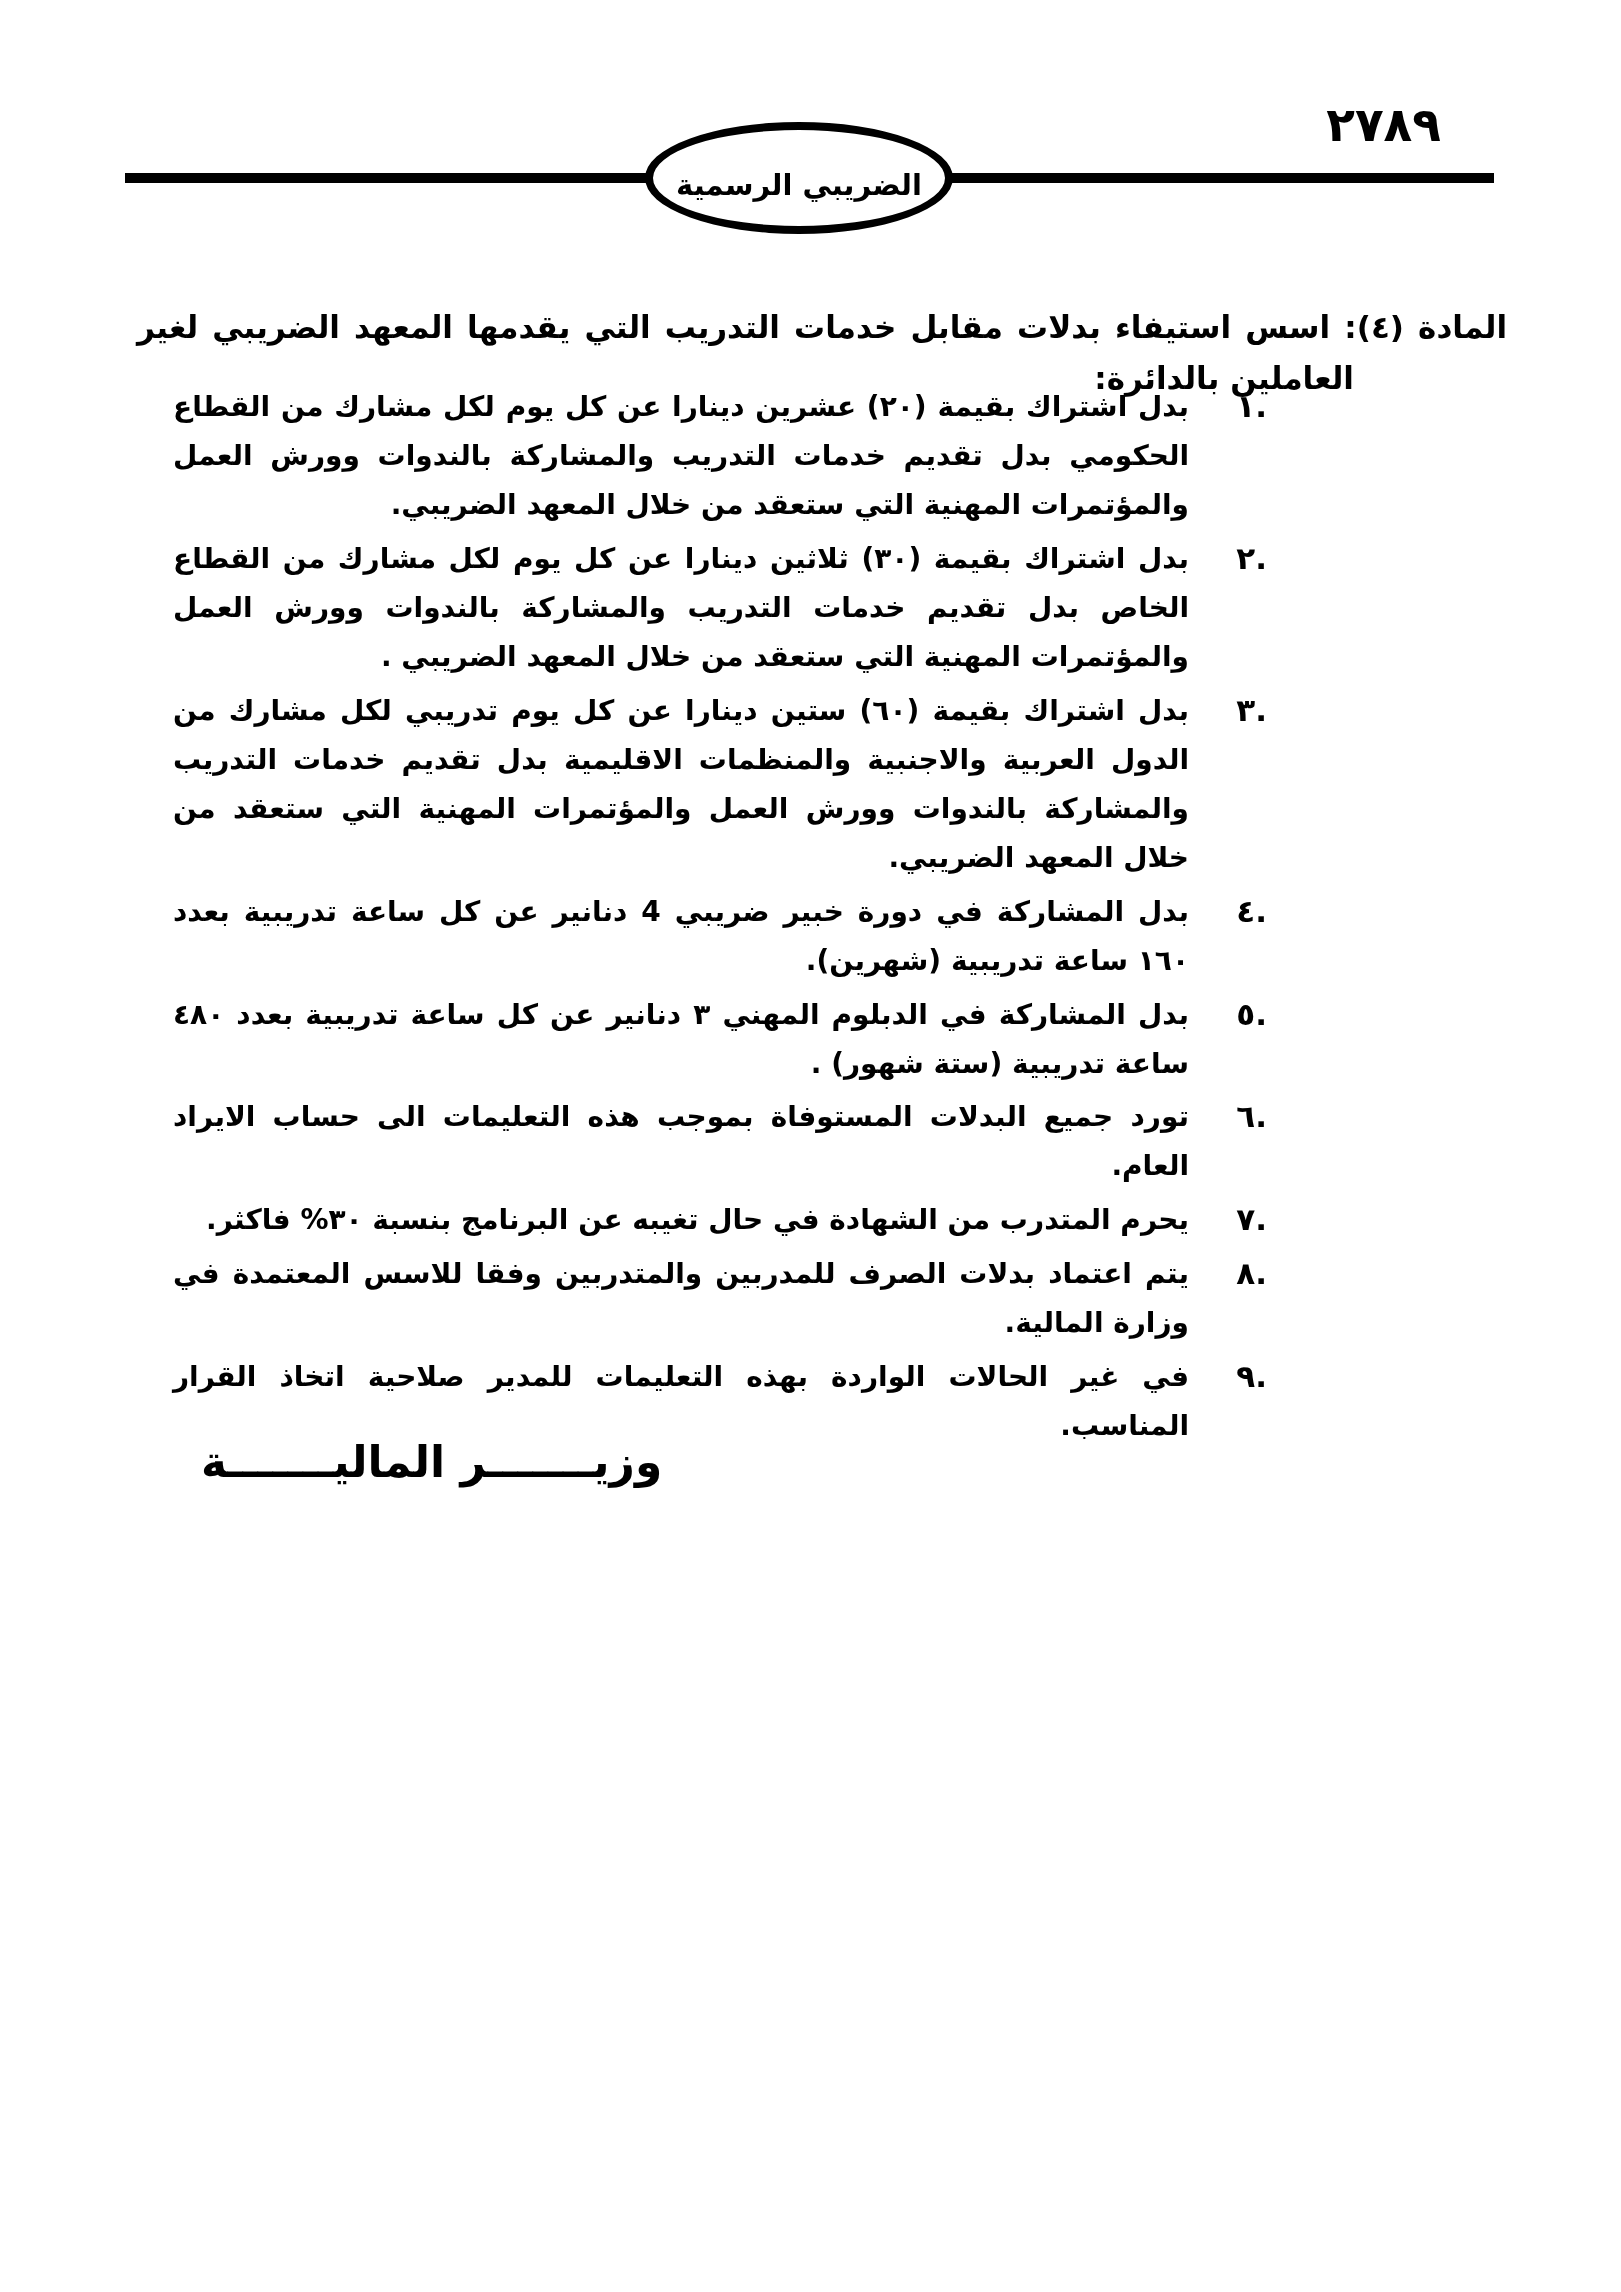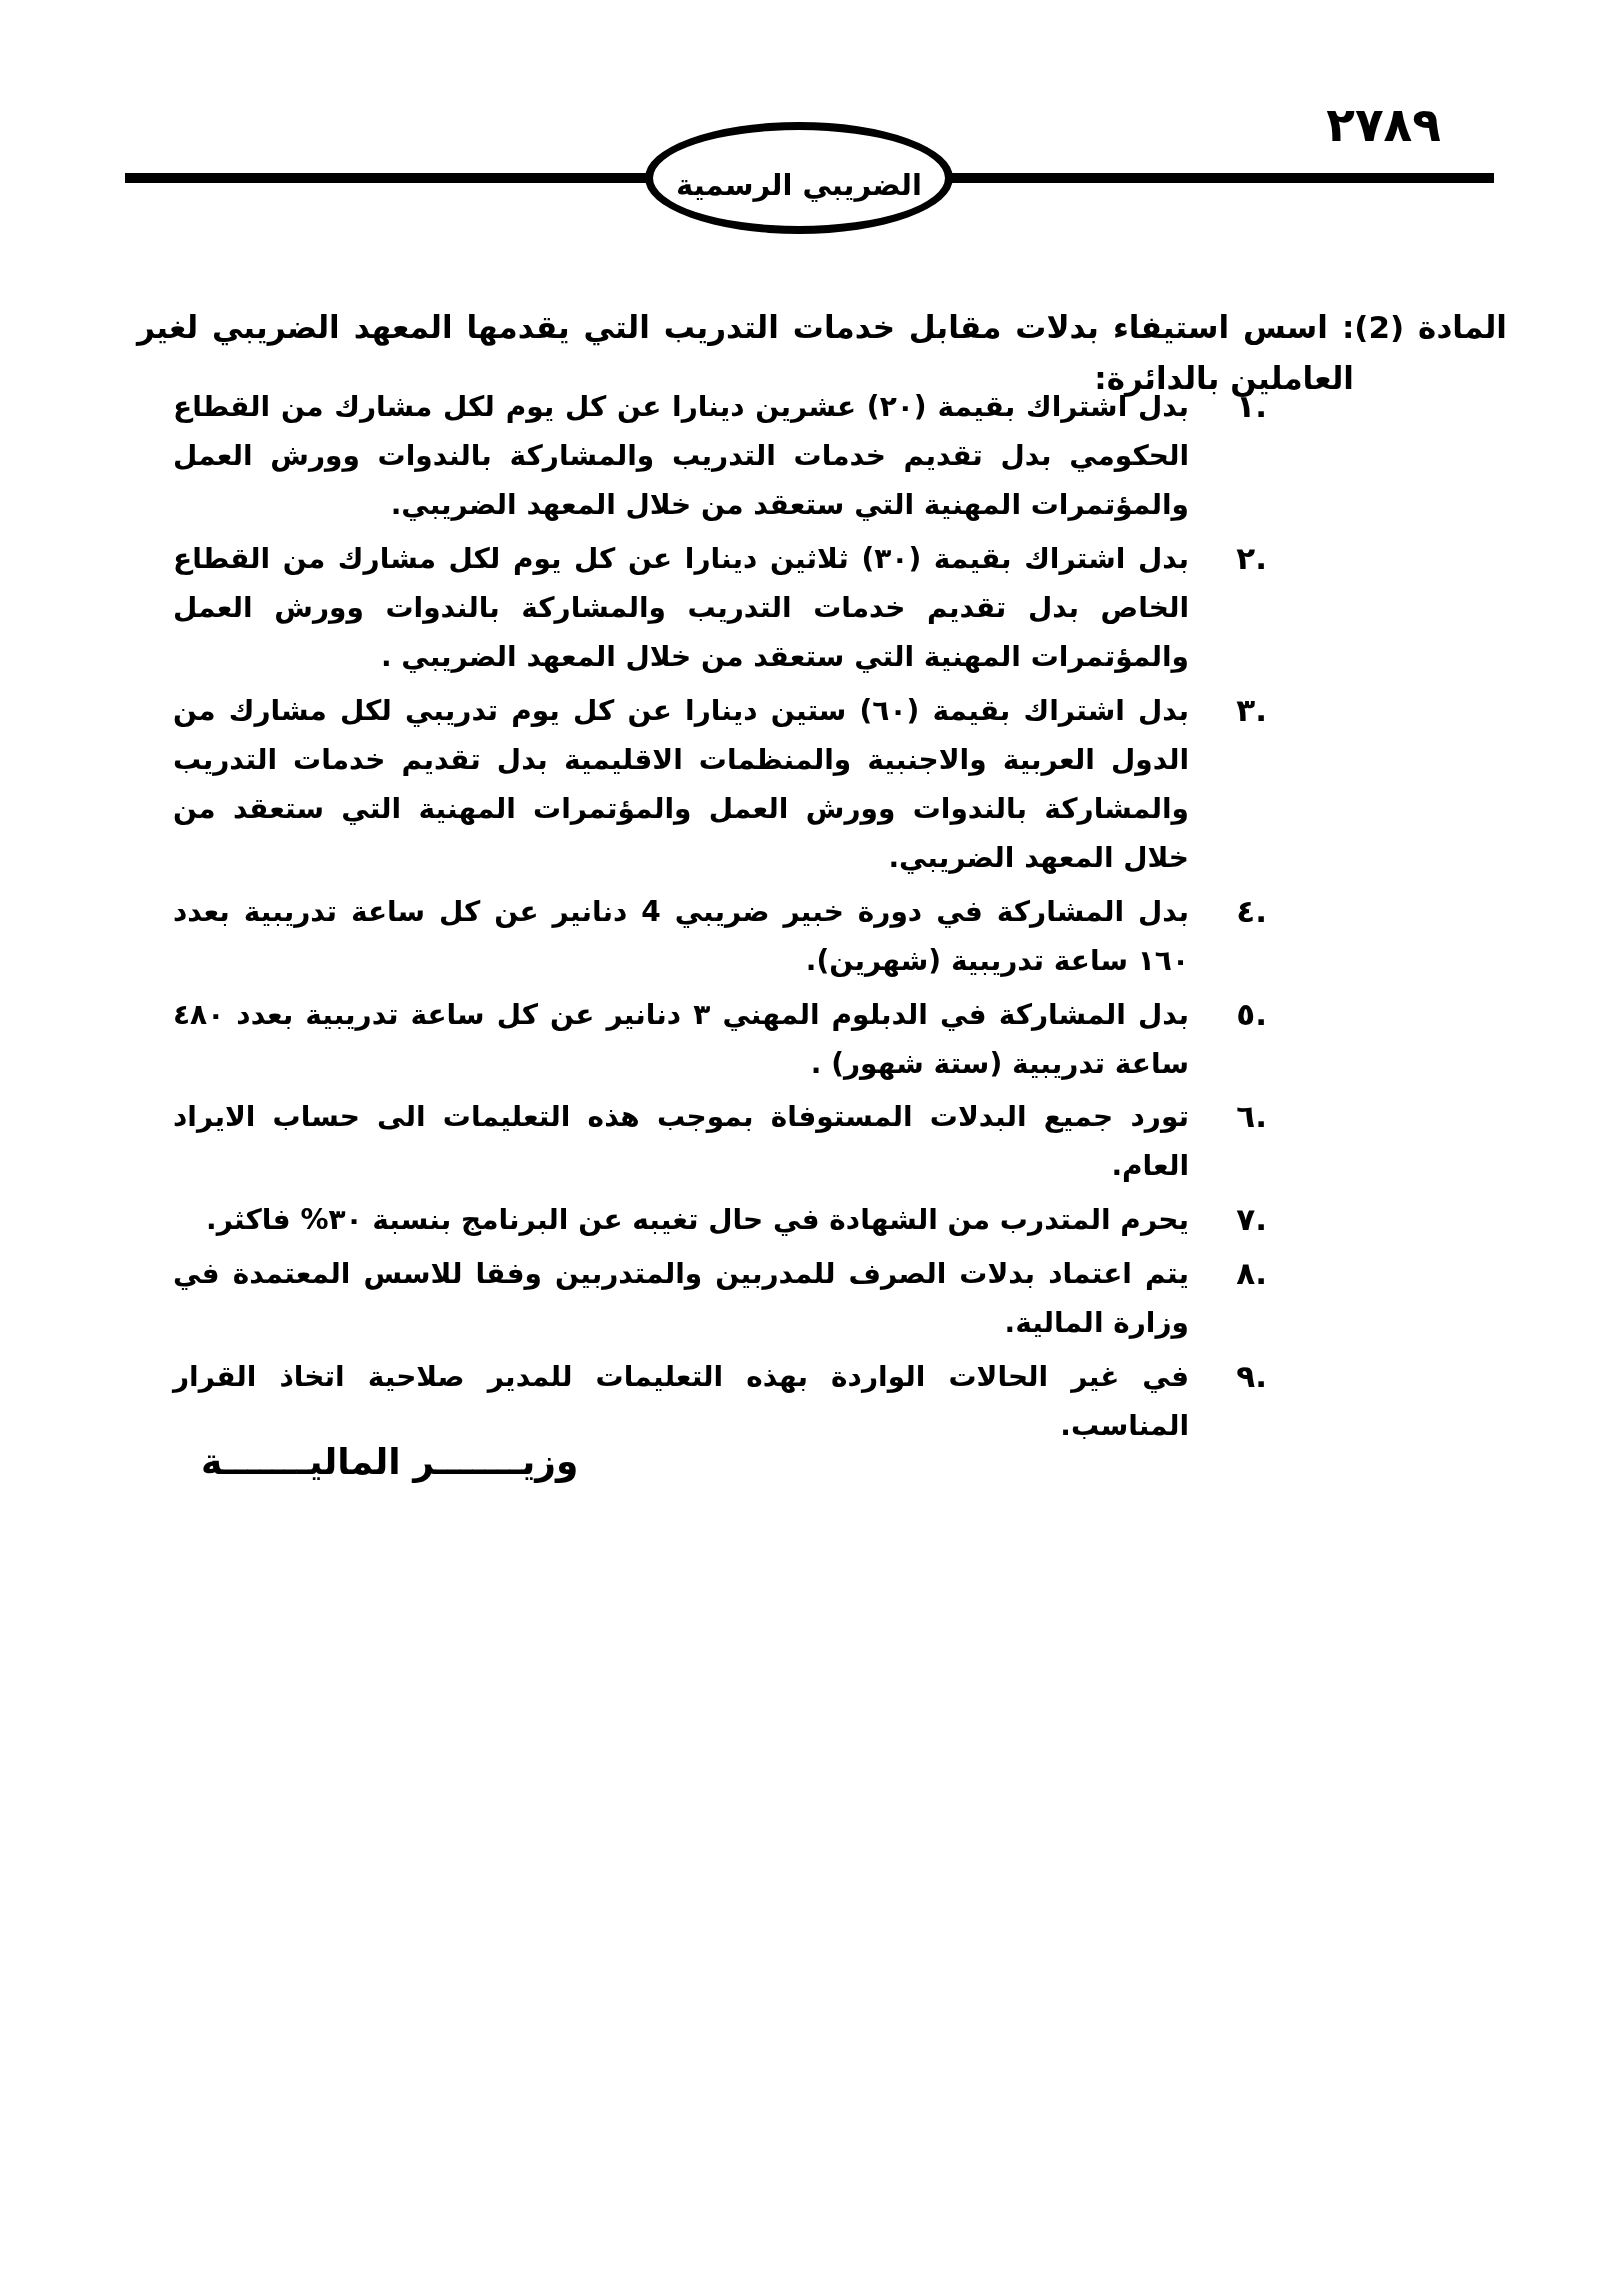--- a/index.html
+++ b/index.html
@@ -106,42 +106,42 @@
   
   .signature {
     position: absolute;
     top: 1433px;
     left: 201px;
     direction: rtl;
     text-align: left;
     white-space: nowrap;
   }
   .sig-title {
-    font-size: 36px;
+    font-size: 44px;
     line-height: 57px;
   }
   .sig-name {
     font-size: 36px;
     line-height: 57px;
   }
 </style>
 </head>
 <body>
 
 <div class="page">
 
   <div class="page-number">٢٧٨٩</div>
 
   <div class="header-rule"></div>
 
   <div class="gazette-seal">
     <span class="gazette-seal-label">الضريبي الرسمية</span>
   </div>
 
-  <p class="intro">المادة (2): اسس استيفاء بدلات مقابل خدمات التدريب التي يقدمها المعهد الضريبي لغير العاملين بالدائرة:</p>
+  <p class="intro">المادة (٤): اسس استيفاء بدلات مقابل خدمات التدريب التي يقدمها المعهد الضريبي لغير العاملين بالدائرة:</p>
 
   <ol class="items">
     <li>
       <span class="num"><bdo dir="ltr">١.</bdo></span>
       <span class="itext">بدل اشتراك بقيمة (٢٠) عشرين دينارا عن كل يوم لكل مشارك من القطاع الحكومي بدل تقديم خدمات التدريب والمشاركة بالندوات وورش العمل والمؤتمرات المهنية التي ستعقد من خلال المعهد الضريبي.</span>
     </li>
     <li>
       <span class="num"><bdo dir="ltr">٢.</bdo></span>
       <span class="itext">بدل اشتراك بقيمة (٣٠) ثلاثين دينارا عن كل يوم لكل مشارك من القطاع الخاص بدل تقديم خدمات التدريب والمشاركة بالندوات وورش العمل والمؤتمرات المهنية التي ستعقد من خلال المعهد الضريبي .</span>
     </li>

